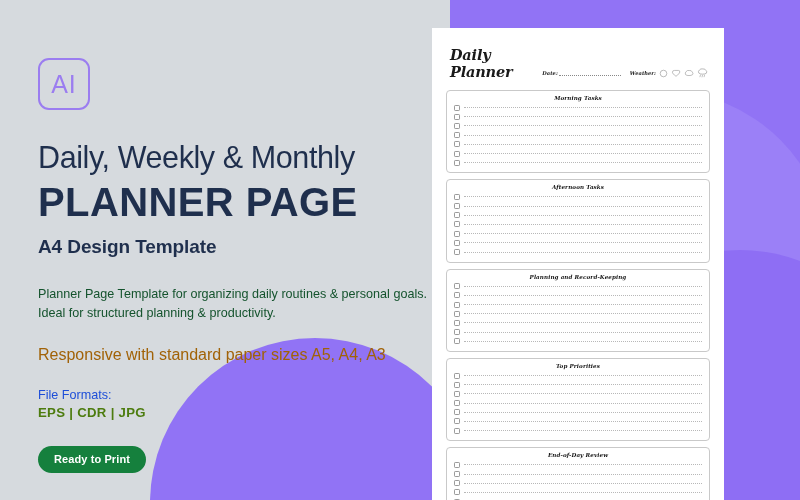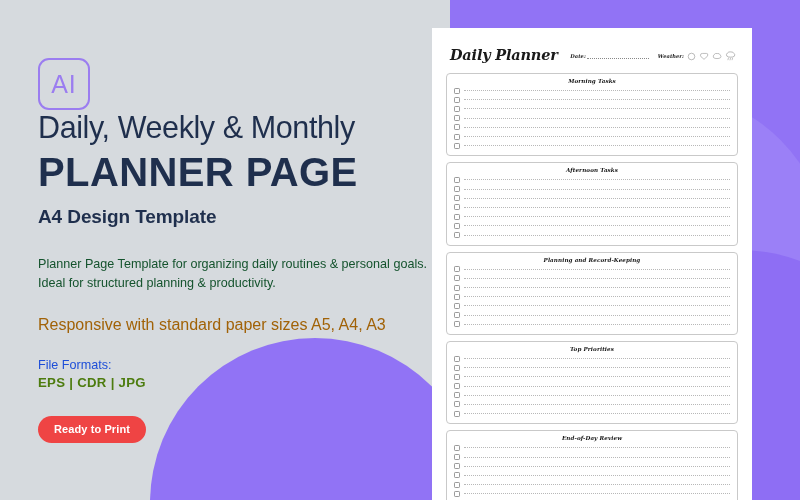--- a/index.html
+++ b/index.html
@@ -63,20 +63,21 @@
   }
 
   #ai-logo {
     width: 52px;
     height: 52px;
     border: 2.5px solid #9b7df0;
     border-radius: 11px;
     display: flex;
     align-items: center;
     justify-content: center;
+    margin-bottom: 30px;
   }
   #ai-logo-text {
     font-family: "Liberation Sans", sans-serif;
     font-size: 25px;
     color: #9b7df0;
     letter-spacing: 1px;
     line-height: 1;
     font-weight: 400;
   }
 
@@ -127,37 +128,37 @@
     font-size: 13.2px;
     font-weight: 700;
     color: #4d7c0f;
     margin-top: 3px;
     letter-spacing: 0.3px;
   }
 
   #ready-badge {
     margin-top: 26px;
     display: inline-block;
-    background: #ef4444;
+    background: #15803d;
     color: #ffffff;
     font-size: 11px;
     font-weight: 700;
     padding: 7px 16px 8px 16px;
     border-radius: 20px;
     letter-spacing: 0.1px;
     border: none;
     cursor: pointer;
   }
 
   
   #planner-sheet {
     position: absolute;
     left: 432px;
     top: 28px;
-    width: 320px;
+    width: 292px;
     height: 472px;
     background: #ffffff;
     padding: 18px 14px 0 14px;
   }
 
   #planner-header {
     display: flex;
     align-items: flex-end;
     justify-content: space-between;
     padding: 0 2px 0 4px;

